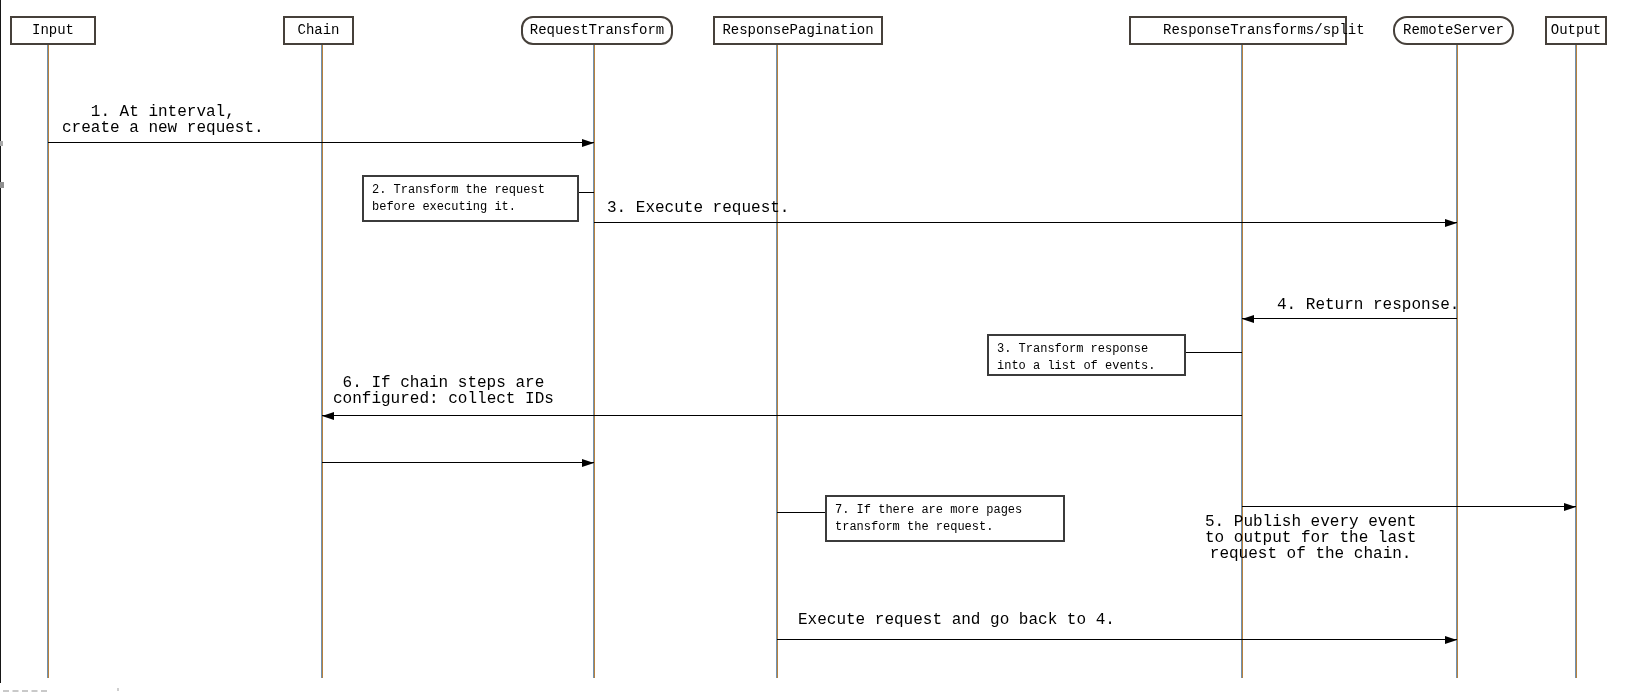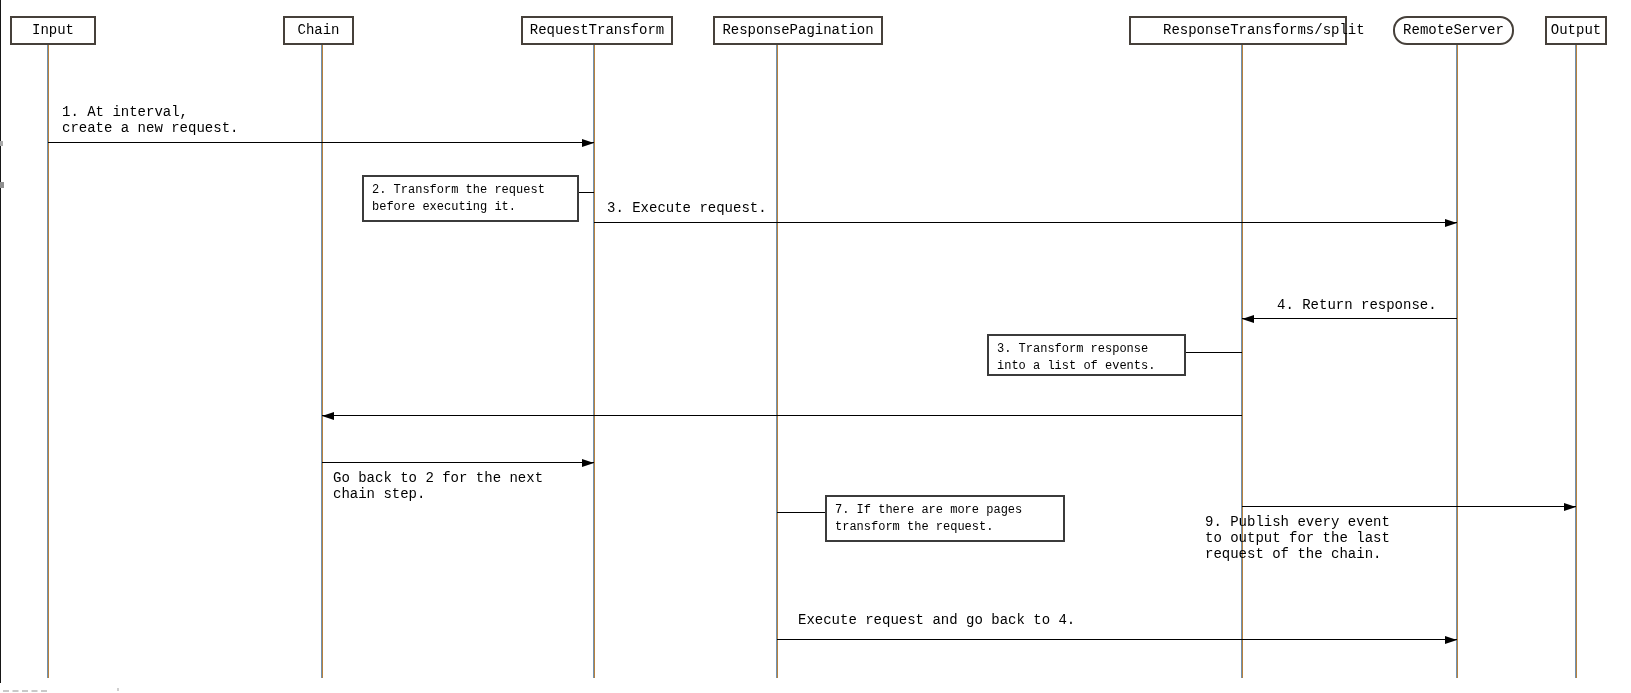--- a/index.html
+++ b/index.html
@@ -14,21 +14,21 @@
     font-size:14px; line-height:25px; white-space:nowrap;
   }
   .lifeline {
     position:absolute; width:2px; top:45px; height:633px;
     background:linear-gradient(90deg,#7291ad 0 50%,#b5813f 50% 100%);
   }
   .msg-line { position:absolute; height:1px; background:#000; }
   .arrow-head { position:absolute; width:0; height:0; }
   .arrow-head.right { border-left:12px solid #000; border-top:4px solid transparent; border-bottom:4px solid transparent; }
   .arrow-head.left  { border-right:12px solid #000; border-top:4px solid transparent; border-bottom:4px solid transparent; }
-  .msg-label { position:absolute; font-size:14px; line-height:16px; white-space:pre; }
+  .msg-label { position:absolute; font-size:16px; line-height:16px; white-space:pre;text-align:center; }
   .note-box {
     position:absolute; box-sizing:border-box; border:2px solid #3b3b3b; background:#fff;
     font-size:12px; line-height:17px; padding:5px 8px; white-space:pre;
   }
   .note-conn { position:absolute; height:1px; background:#000; }
   .edge-left { position:absolute; left:0; top:0; width:1px; height:683px; background:#161616; }
   .edge-frag-1 { position:absolute; left:0; top:141px; width:3px; height:5px; background:#a8a8a8; }
   .edge-frag-2 { position:absolute; left:0; top:182px; width:4px; height:6px; background:#8f8f8f; }
   .artifact-dashes { position:absolute; left:3px; top:690px; width:44px; height:0; border-top:2px dashed #c9c9c9; }
   .artifact-dot { position:absolute; left:117px; top:688px; width:2px; height:3px; background:#cfcfcf; }
@@ -39,21 +39,21 @@
 <div class="canvas">
   <div class="edge-left"></div>
   <div class="edge-frag-1"></div>
   <div class="edge-frag-2"></div>
   <div class="artifact-dashes"></div>
   <div class="artifact-dot"></div>
 <div class="actor-box" style="left: 10px; width: 86px;">Input</div>
     <div class="lifeline" style="left: 47px;"></div>
     <div class="actor-box" style="left: 283px; width: 71px;">Chain</div>
     <div class="lifeline" style="left: 321px;"></div>
-    <div class="actor-box" style="left: 521px; width: 152px;">RequestTransform</div>
+    <div class="actor-box" style="left: 521px; width: 152px; border-radius: 12px;">RequestTransform</div>
     <div class="lifeline" style="left: 593px;"></div>
     <div class="actor-box" style="left: 713px; width: 170px; text-align: center;">ResponsePagination</div>
     <div class="lifeline" style="left: 776px;"></div>
     <div class="actor-box" style="left: 1129px; width: 218px; padding-left: 32px;">ResponseTransforms/split</div>
     <div class="lifeline" style="left: 1241px;"></div>
     <div class="actor-box" style="left: 1393px; width: 121px; border-radius: 14px;">RemoteServer</div>
     <div class="lifeline" style="left: 1456px;"></div>
     <div class="actor-box" style="left: 1545px; width: 62px;">Output</div>
     <div class="lifeline" style="left: 1575px;"></div>
     <div class="msg-line" style="left: 48px; top: 142px; width: 546px;"></div>
@@ -61,27 +61,27 @@
     <div class="msg-label" style="left: 62px; top: 104px;">1. At interval,
 create a new request.</div>
     <div class="msg-line" style="left: 594px; top: 222px; width: 863px;"></div>
     <div class="arrow-head right" style="left: 1445px; top: 219px;"></div>
     <div class="msg-label" style="left: 607px; top: 200px;">3. Execute request.</div>
     <div class="msg-line" style="left: 1242px; top: 318px; width: 215px;"></div>
     <div class="arrow-head left" style="left: 1242px; top: 315px;"></div>
     <div class="msg-label" style="left: 1277px; top: 297px;">4. Return response.</div>
     <div class="msg-line" style="left: 322px; top: 415px; width: 920px;"></div>
     <div class="arrow-head left" style="left: 322px; top: 412px;"></div>
+    <div class="msg-label" style="left: 333px; top: 375px;">6. If chain steps are
+configured: collect IDs</div>
     <div class="msg-line" style="left: 322px; top: 462px; width: 272px;"></div>
     <div class="arrow-head right" style="left: 582px; top: 459px;"></div>
-    <div class="msg-label" style="left: 333px; top: 470px;">Go back to 2 for the next
-chain step.</div>
     <div class="msg-line" style="left: 1242px; top: 506px; width: 334px;"></div>
     <div class="arrow-head right" style="left: 1564px; top: 503px;"></div>
-    <div class="msg-label" style="left: 1205px; top: 514px;">9. Publish every event
+    <div class="msg-label" style="left: 1205px; top: 514px;">5. Publish every event
 to output for the last
 request of the chain.</div>
     <div class="msg-line" style="left: 777px; top: 639px; width: 680px;"></div>
     <div class="arrow-head right" style="left: 1445px; top: 636px;"></div>
     <div class="msg-label" style="left: 798px; top: 612px;">Execute request and go back to 4.</div>
     <div class="note-box" style="left: 362px; top: 175px; width: 217px; height: 47px;">2. Transform the request
 before executing it.</div>
     <div class="note-conn" style="left: 579px; top: 192px; width: 15px;"></div>
     <div class="note-box" style="left: 987px; top: 334px; width: 199px; height: 42px;">3. Transform response
 into a list of events.</div>

